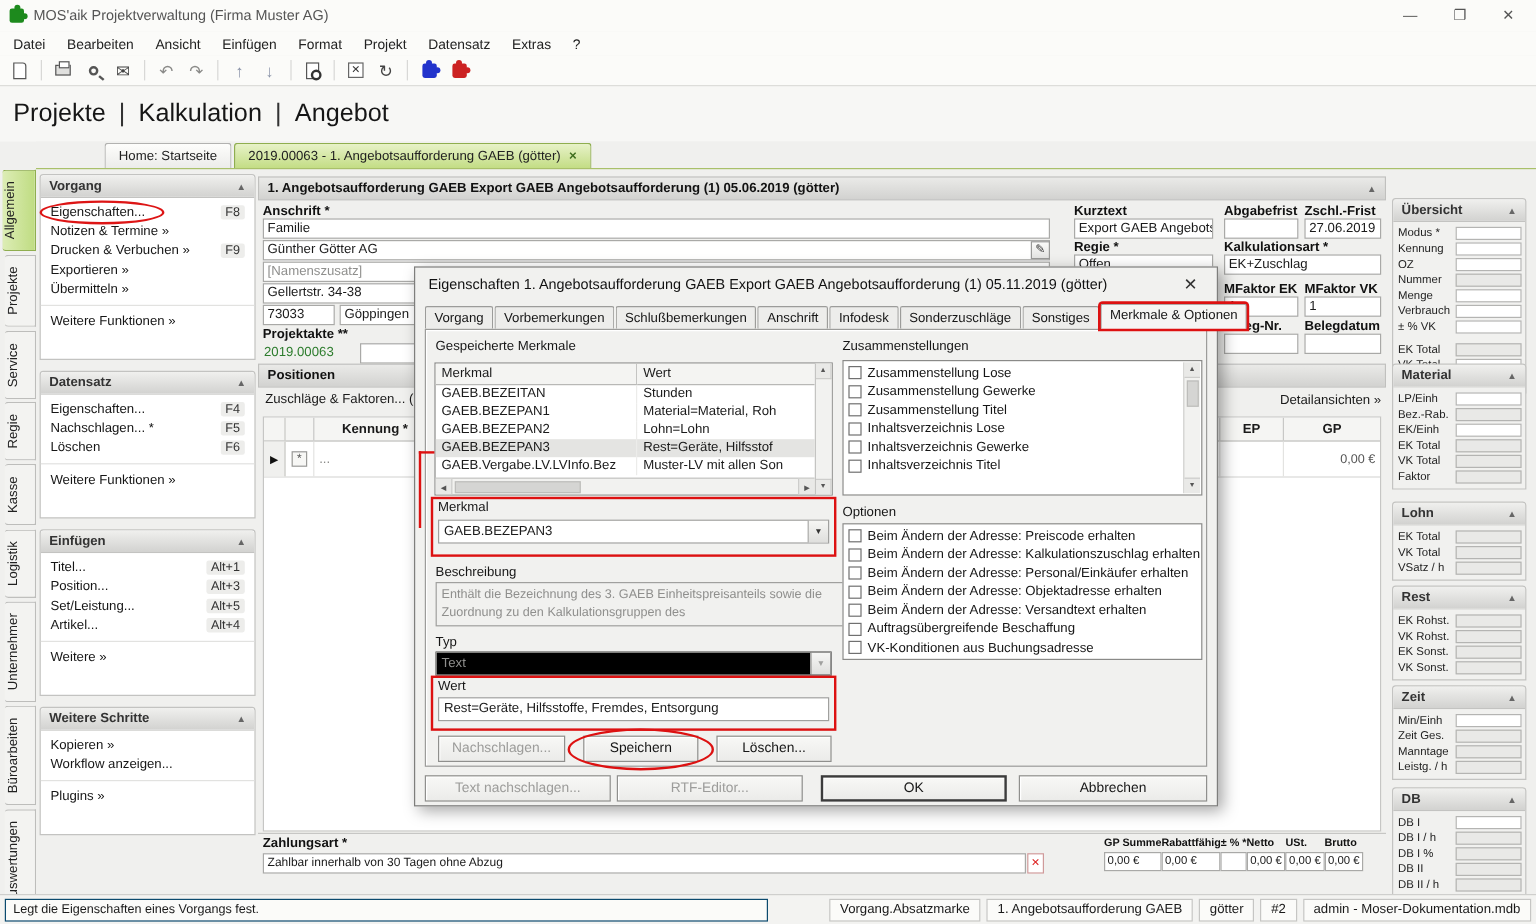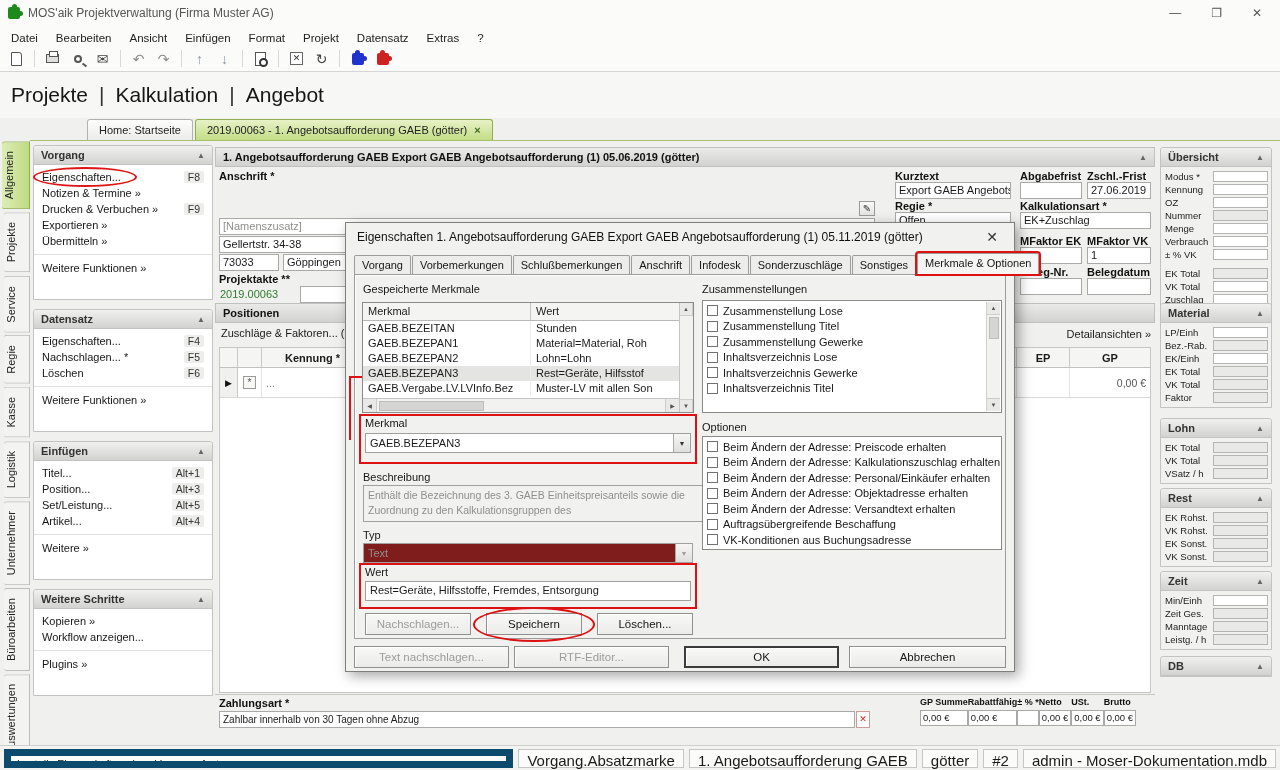--- a/index.html
+++ b/index.html
@@ -88,23 +88,23 @@
   .rpsec{position:absolute;left:0;right:0;border:1px solid #c3c3c1;background:#f1f1ef;border-radius:3px 3px 0 0}
   .rpbody{padding:3px 3px 3px 4px}
   .rprow{display:flex;align-items:center;height:13px}
   .rprow.gap{margin-top:6px}
   .rpl{font-size:9.5px;color:#222;white-space:nowrap;flex:1}
   .rpf{width:55px;height:11px;background:#fff;border:1px solid #b4b4b2}
   .rprow.muted .rpf{background:#e9e9e7}
 
   
   .statusbar{position:absolute;left:0;right:0;bottom:0;height:25px;background:#f3f3f1;border-top:1px solid #cfcfcd;display:flex;align-items:center;padding:0 4px;gap:5px}
-  .sbmsg{width:636px;height:19px;background:#fbfbf9;border:7px solid #0c4a6e;font-size:10.5px;padding:2px 6px;white-space:nowrap;overflow:hidden}
+  .sbmsg{width:636px;height:19px;background:#fbfbf9;border:1px solid #0c4a6e;font-size:10.5px;padding:2px 6px;white-space:nowrap;overflow:hidden}
   .sbcells{display:flex;gap:5px;margin-left:auto}
-  .sbcell{height:19px;background:#fbfbf9;border:1px solid #c6c6c4;font-size:15px;padding:2px 8px;white-space:nowrap}
+  .sbcell{height:19px;background:#fbfbf9;border:1px solid #c6c6c4;font-size:11px;padding:2px 8px;white-space:nowrap}
 
   
   .dialog{position:absolute;left:345px;top:222px;width:670px;height:450px;background:#f1f1ef;border:1px solid #7e7e7c;box-shadow:4px 4px 12px rgba(0,0,0,.35);z-index:40}
   .dtitle{height:27px;display:flex;align-items:center;padding:0 11px;font-size:12px;color:#111}
   .dclose{margin-left:auto;font-size:14px;color:#333;padding:0 5px}
   .dtabs{position:absolute;left:8px;top:31px;right:8px;height:20px;display:flex;align-items:flex-end;gap:1px}
   .dtab{font-size:11px;padding:3px 7px 3px;background:#ededeb;border:1px solid #9c9c9a;border-bottom:none;border-radius:2px 2px 0 0;white-space:nowrap;color:#161616}
   .dtab.active{background:#f5f5f3;padding-bottom:5px;box-shadow:0 0 0 2px #dd1111;position:relative;z-index:2}
   .dframe{position:absolute;left:8px;top:51px;right:8px;height:365px;border:1px solid #9c9c9a;background:#f1f1ef;box-shadow:inset 1px 1px 0 #fff}
   .dlabel{position:absolute;font-size:11px;color:#161616;white-space:nowrap}
@@ -123,21 +123,21 @@
   .sbtn.r{border-left:1px solid #cdcdcb;border-right:none;margin-left:auto}
   .sthumb{width:105px;height:10px;background:#d5d5d3;border:1px solid #bdbdbb;margin-left:2px}
   .mvscroll{width:14px;border-left:1px solid #c4c4c2;background:#f2f2f0;display:flex;flex-direction:column}
   .mvscroll .sbtn{width:100%;height:13px;border-bottom:1px solid #cdcdcb}
   .mvscroll .sbtn.b{margin-top:auto;border-top:1px solid #cdcdcb;border-bottom:none}
 
   .redbox{position:absolute;border:2px solid #dd1111}
   .combo{position:absolute;background:#fff;border:1px solid #a0a09e;height:20px;font-size:11px;display:flex;align-items:center}
   .combo .ctext{flex:1;padding:0 4px;white-space:nowrap;overflow:hidden}
   .dd{width:17px;height:100%;background:linear-gradient(#f6f6f4,#dfdfdd);border-left:1px solid #a8a8a6;font-size:7px;color:#333;display:flex;align-items:center;justify-content:center}
-  .combo.disabled{background:#7f1d1d;color:#8f8f8d}
+  .combo.disabled{background:#000000;color:#8f8f8d}
   .combo.disabled .dd{color:#a0a09e}
   .dtextarea{position:absolute;background:#f1f1ef;border:1px solid #a0a09e;font-size:10.5px;color:#8f8f8d;padding:2px 16px 2px 4px;line-height:15px;overflow:hidden}
   .taarrows{position:absolute;right:0;top:0;bottom:0;width:14px;display:flex;flex-direction:column;border-left:1px solid #c4c4c2;background:#efefed}
   .taarrows span{flex:1;font-size:6px;color:#666;display:flex;align-items:center;justify-content:center}
   .dinput{position:absolute;background:#fff;border:1px solid #a0a09e;height:20px;font-size:11px;padding:2px 4px;white-space:nowrap;overflow:hidden}
 
   .dbtn{position:absolute;height:22px;border:1px solid #8f8f8d;background:linear-gradient(#f8f8f6,#ebebE9);box-shadow:inset 1px 1px 0 #fff;font-size:11.5px;color:#161616;display:flex;align-items:center;justify-content:center}
   .dbtn.disabled{color:#9c9c9a}
   .dbtn.default{border:2px solid #3c3c3c}
   .ellipsewrap{position:absolute}
@@ -362,20 +362,22 @@
   </div>
 </div>
 
 <div class="main">
   <div class="mhead">
     <span>1. Angebotsaufforderung GAEB Export GAEB Angebotsaufforderung (1) 05.06.2019 (götter)</span>
       <span class="caret">▲</span>
   </div>
 
   <span class="flabel" style="left:4px;top:23px">Anschrift *</span>
+  <div class="field" style="left:4px;top:35px;width:656px">Familie</div>
+  <div class="field" style="left:4px;top:53px;width:656px">Günther Götter AG</div>
   <span class="rowbtn" style="left:644px;top:54px">✎</span>
   <div class="field ph" style="left:4px;top:71px;width:656px">[Namenszusatz]</div>
   <div class="field" style="left:4px;top:89px;width:656px">Gellertstr. 34-38</div>
   <div class="field" style="left:4px;top:107px;width:60px">73033</div>
   <div class="field" style="left:68px;top:107px;width:592px">Göppingen</div>
   <span class="flabel" style="left:4px;top:126px">Projektakte **</span>
   <span class="greenval" style="left:5px;top:141px">2019.00063</span>
   <div class="field" style="left:85px;top:139px;width:95px"></div>
 
   <span class="flabel" style="left:680px;top:23px">Kurztext</span>
@@ -460,21 +462,21 @@
 
         <div class="tot">
           <span class="totl">Brutto</span>
           <span class="totf">0,00 €</span>
         </div>
       </div>
   </div>
 </div>
 
 <div class="rightpanel">
-  <div class="rpsec" style="top:0">
+  <div class="rpsec" style="top:18px">
     <div class="phead">
         <span>Übersicht</span>
         <span class="caret">▲</span>
       </div>
     <div class="rpbody">
 
     <div class="rprow">
           <span class="rpl">Modus *</span>
           <span class="rpf"></span>
         </div>
@@ -617,20 +619,43 @@
         <div class="rprow muted">
           <span class="rpl">Leistg. / h</span>
           <span class="rpf"></span>
         </div>
       </div>
   </div>
   <div class="rpsec" style="top:509px">
     <div class="phead">
         <span>DB</span>
         <span class="caret">▲</span>
+      </div>
+    <div class="rpbody">
+
+    <div class="rprow">
+          <span class="rpl">DB I</span>
+          <span class="rpf"></span>
+        </div>
+        <div class="rprow muted">
+          <span class="rpl">DB I / h</span>
+          <span class="rpf"></span>
+        </div>
+        <div class="rprow muted">
+          <span class="rpl">DB I %</span>
+          <span class="rpf"></span>
+        </div>
+        <div class="rprow muted">
+          <span class="rpl">DB II</span>
+          <span class="rpf"></span>
+        </div>
+        <div class="rprow muted">
+          <span class="rpl">DB II / h</span>
+          <span class="rpf"></span>
+        </div>
       </div>
   </div>
 </div>
 
 <div class="statusbar">
   <span class="sbmsg">Legt die Eigenschaften eines Vorgangs fest.</span>
   <span class="sbcells">
 
   <span class="sbcell">Vorgang.Absatzmarke</span>
       <span class="sbcell">1. Angebotsaufforderung GAEB</span>
@@ -740,25 +765,25 @@
     <span class="dlabel" style="left:347px;top:8px">Zusammenstellungen</span>
     <div class="cblist" style="left:347px;top:25px;width:300px;height:113px">
       <div>
 
       <div class="cbrow">
             <span class="cb"></span>
             <span class="cbl">Zusammenstellung Lose</span>
           </div>
           <div class="cbrow">
             <span class="cb"></span>
+            <span class="cbl">Zusammenstellung Gewerke</span>
+          </div>
+          <div class="cbrow">
+            <span class="cb"></span>
             <span class="cbl">Zusammenstellung Titel</span>
-          </div>
-          <div class="cbrow">
-            <span class="cb"></span>
-            <span class="cbl">Zusammenstellung Gewerke</span>
           </div>
           <div class="cbrow">
             <span class="cb"></span>
             <span class="cbl">Inhaltsverzeichnis Lose</span>
           </div>
           <div class="cbrow">
             <span class="cb"></span>
             <span class="cbl">Inhaltsverzeichnis Gewerke</span>
           </div>
           <div class="cbrow">

